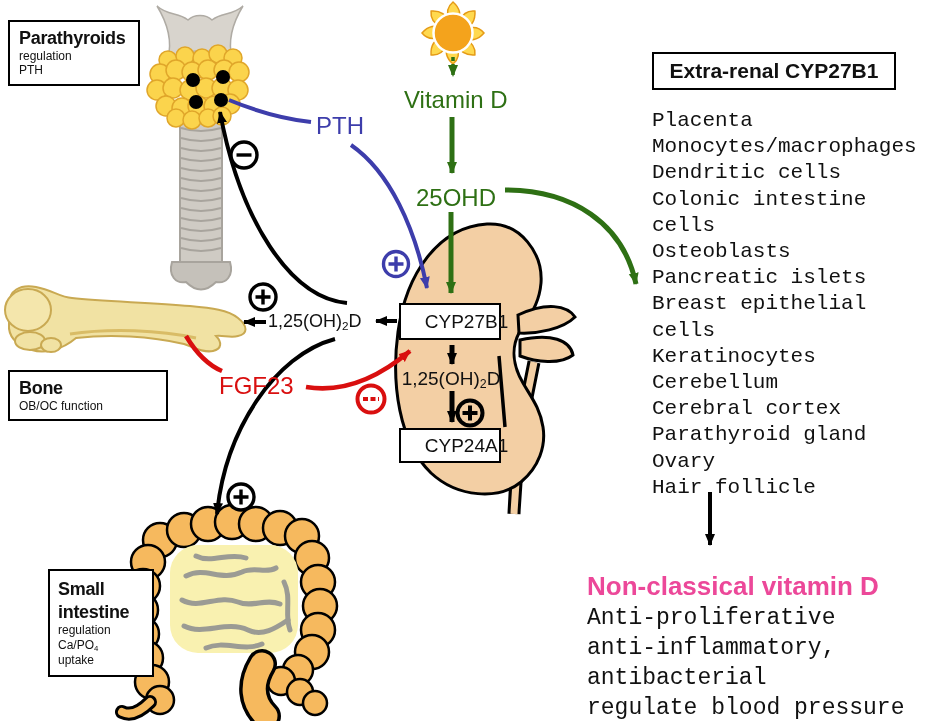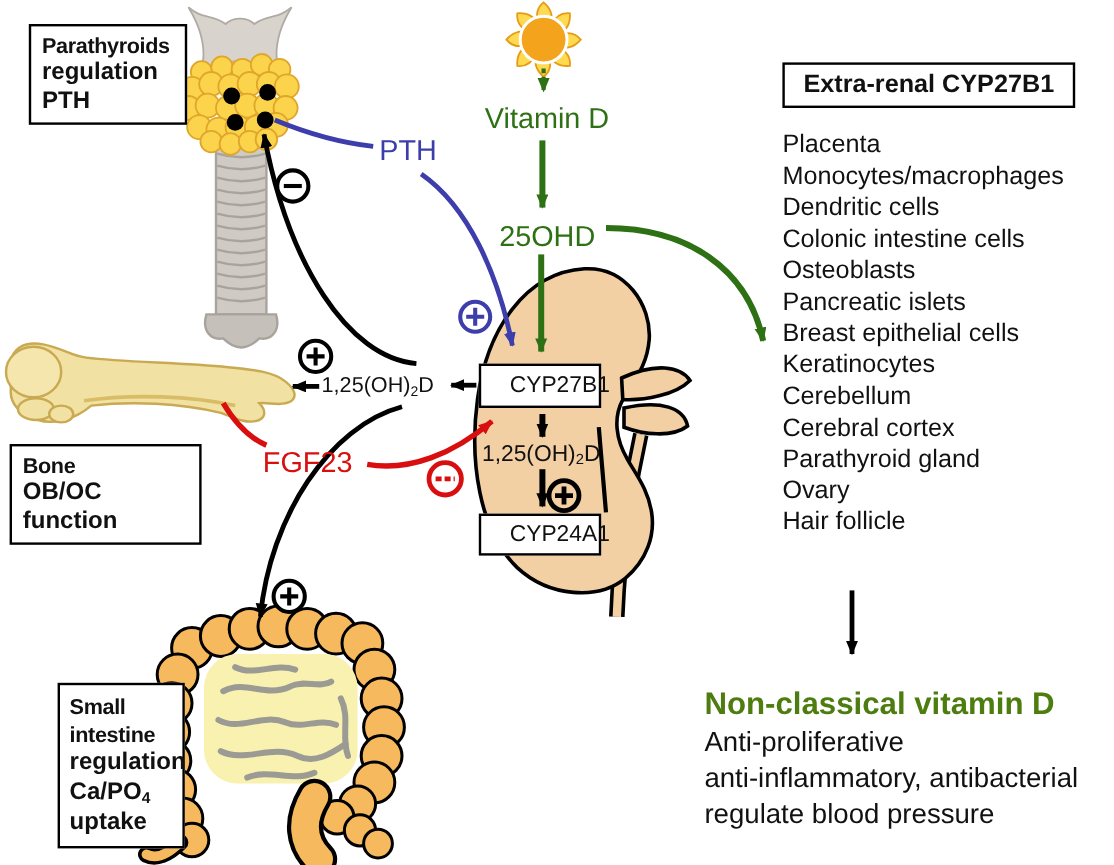--- a/index.html
+++ b/index.html
@@ -1,45 +1,45 @@
 <!DOCTYPE html>
 <html><head>
 <meta charset="utf-8">
 <style>
   html,body { margin:0; padding:0; background:#fff; }
   .canvas {
     position:relative; width:928px; height:721px; background:#ffffff;
     font-family:"Liberation Sans", sans-serif; overflow:hidden; color:#111;
   }
   svg.layer { position:absolute; left:0; top:0; }
-  .abs { position:absolute; }
+  .abs { position:absolute;font-family:Liberation Mono, monospace; }
   .box {
     position:absolute; border:2.5px solid #000; background:#fff;
     padding:6px 9px; line-height:1.18; box-sizing:border-box;
   }
   .bt { font-weight:bold; font-size:18px; letter-spacing:-0.3px; }
-  .bl { font-size:20px;font-weight:bold; }
+  .bl { font-size:12px; }
   .lab { position:absolute; white-space:nowrap; }
   .green { color:#2E7014; }
   .blue  { color:#3D3DAB; }
   .red   { color:#D90F0F; }
   .small-box { font-size:18px; line-height:1.25; }
   .node {
     position:absolute; border:2.5px solid #000; background:#fff;
     text-align:center; font-size:19px; box-sizing:border-box;
     display:flex; align-items:center; justify-content:center;padding-left:33px;
   }
   .sub { font-size:0.65em; position:relative; top:0.25em; }
   .er-title {
     position:absolute; border:2.5px solid #000; background:#fff;
     font-weight:bold; font-size:21px; text-align:center; box-sizing:border-box;
     display:flex; align-items:center; justify-content:center;
   }
   .er-item { font-size:21px; line-height:26.2px; }
-  .nc-title { font-size:26px; font-weight:bold; color:#4d7c0f; }
+  .nc-title { font-size:26px; font-weight:bold; color:#ec4899; }
   .nc-line { font-size:23px; line-height:30px; }
 </style>
 </head>
 <body>
 
 <div class="canvas">
 
 <svg class="layer" width="928" height="721" viewBox="0 0 928 721">
   <defs>
     <marker id="mb" markerUnits="userSpaceOnUse" markerWidth="15" markerHeight="12" refX="11" refY="5" orient="auto">
@@ -243,21 +243,21 @@
       <circle cx="396" cy="264" r="12.5" fill="#fff" stroke="#3D3DAB" stroke-width="3.4"></circle>
       <path d="M388.5,264 L403.5,264 M396,256.5 L396,271.5" stroke="#3D3DAB" stroke-width="3.4"></path>
     </g>
     <g>
       <circle cx="371" cy="399" r="13.5" fill="#fff" stroke="#D90F0F" stroke-width="4"></circle>
       <path d="M363,399 L379,399" stroke="#D90F0F" stroke-width="4" stroke-dasharray="5 2.5"></path>
     </g>
   </g>
 </svg>
 
-<div class="box" style="left:24px; top:20px; width:132px;">
+<div class="box" style="left:8px; top:20px; width:132px;">
   <div class="bt">Parathyroids</div>
   <div class="bl">regulation</div>
   <div class="bl">PTH</div>
 </div>
 
 <div class="lab green" style="left:404px; top:86px; width:98px; text-align:left; font-size:24px;">Vitamin D</div>
 
 <div class="lab green" style="left:414px; top:184px; width:84px; text-align:center; font-size:24px;">25OHD</div>
 
 <div class="lab blue" style="left:316px; top:112px; font-size:24px;">PTH</div>

